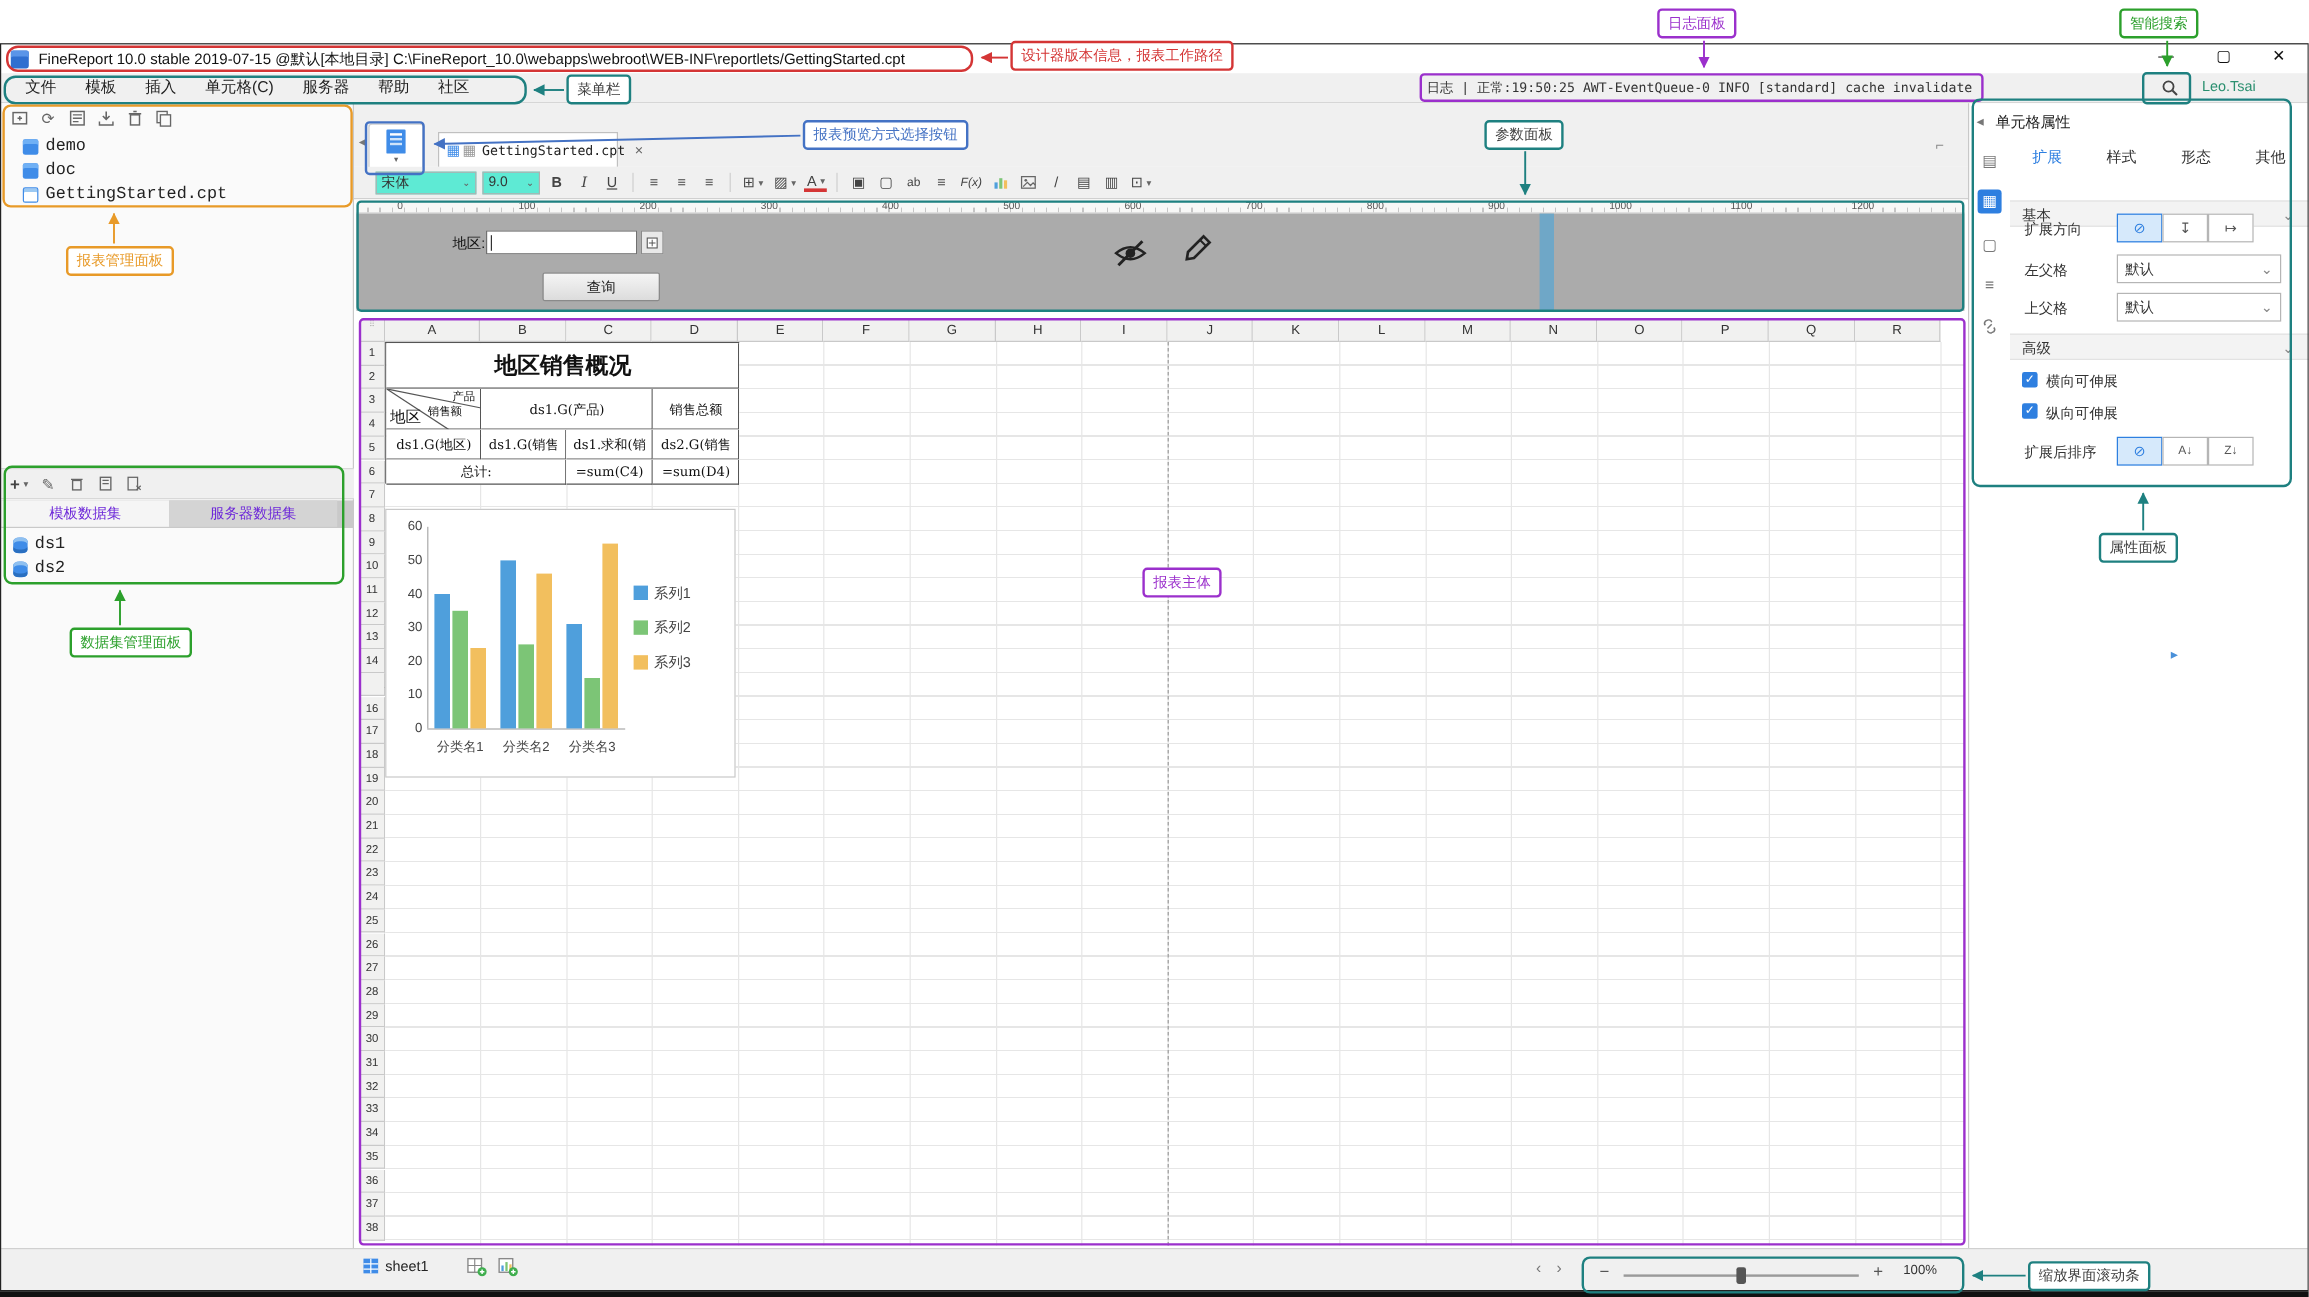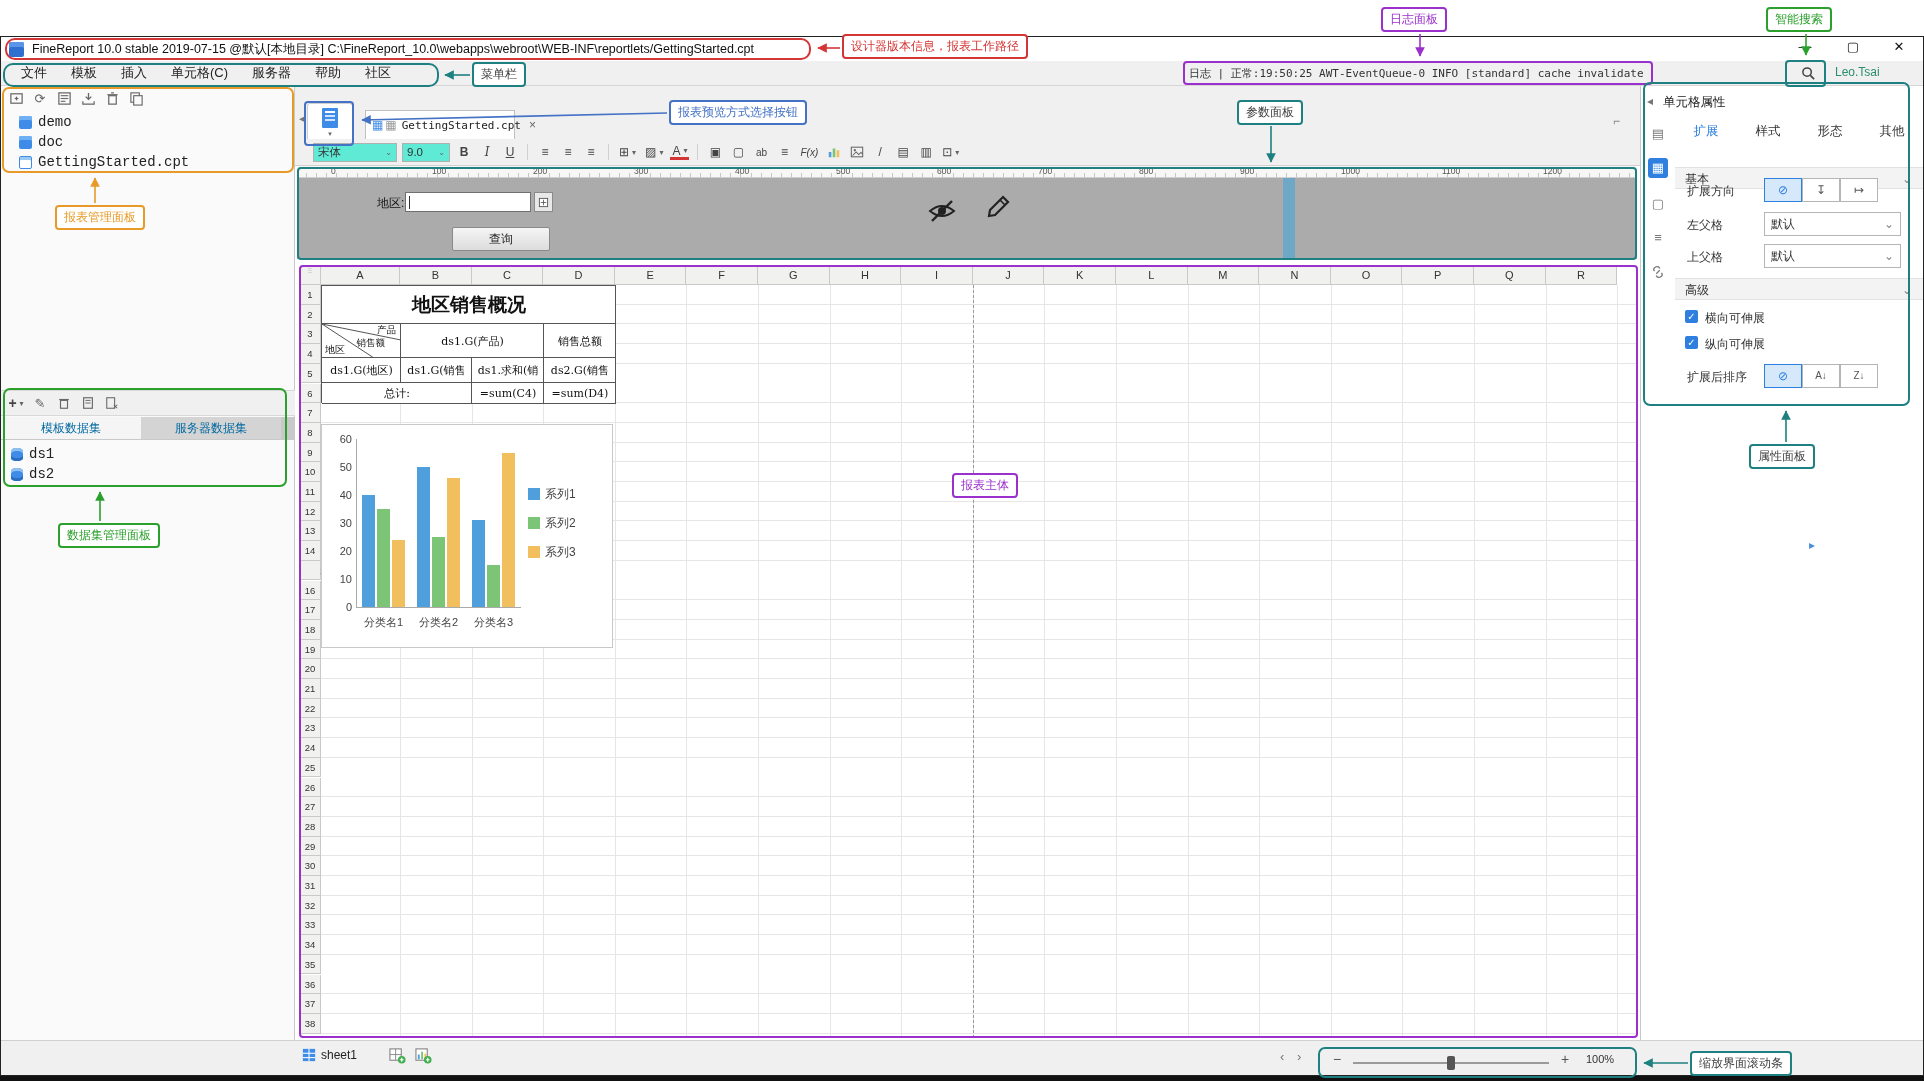--- a/index.html
+++ b/index.html
@@ -19,21 +19,21 @@
   #user-name { position:absolute; left:1834px; top:4px; font-size:12px; color:#2a8f6f; }
   
   #left-panel { position:absolute; left:1px; top:86px; width:294px; height:954px; background:#fafafa; border-right:1px solid #c8c8c8; }
   .tool-ico { width:18px; height:18px; display:inline-flex; align-items:center; justify-content:center; color:#666; font-size:13px; margin-right:6px; }
   .tree-item { position:relative; display:flex; align-items:center; height:20px; padding-left:18px; }
   .tree-ico { width:13px; height:13px; margin-right:6px; border-radius:2px; }
   .t-folder { background:#3f8ce8; box-shadow: inset 0 4px #6fb0f5; }
   .t-file { background:#fff; border:1px solid #3f8ce8; box-shadow: inset 0 3px #9cc9f2; }
   .tree-label { font-family:Liberation Mono, monospace; font-size:14px; color:#222; }
   #ds-toolbar { position:absolute; left:0; top:304px; width:294px; height:26px; background:#f0f0f0; border-top:1px solid #d8d8d8; border-bottom:1px solid #d8d8d8; display:flex; align-items:center; padding-left:6px; }
-  .ds-tab { display:inline-block; width:140px; height:22px; line-height:22px; text-align:center; font-size:12px; color:#0369a1; }
+  .ds-tab { display:inline-block; width:140px; height:22px; line-height:22px; text-align:center; font-size:12px; color:#6d28d9; }
   .ds-item { display:flex; align-items:center; height:20px; padding-left:10px; }
   .db-ico { width:12px; height:13px; margin-right:6px; border-radius:5px/3px; background:#3f8ce8; box-shadow: inset 0 3px #8fc0f0, inset 0 -3px #2a6fc0; }
   
   #tab-row { position:absolute; left:295px; top:86px; width:1345px; height:53px; background:#f0f0f0; }
   #toolbar2 { position:absolute; left:295px; top:139px; width:1345px; height:27px; background:#f0f0f0; border-bottom:1px solid #d0d0d0; display:flex; align-items:center; padding-left:18px; gap:5px; }
   .tb-btn { min-width:18px; height:18px; display:inline-flex; align-items:center; justify-content:center; font-size:12px; color:#444; padding:0 2px; }
   .tb-sel { height:19px; background:#5eead4; border:1px solid #b0b0b0; display:inline-flex; align-items:center; justify-content:space-between; font-size:11.5px; color:#333; padding:0 4px; }
   .tb-sep { width:1px; height:16px; background:#cfcfcf; margin:0 3px; }
   .caret { font-size:8px; color:#666; margin-left:3px; }
   
@@ -429,21 +429,21 @@
 
     <div id="report-table">
       <div class="tcell" style="left:0;top:0;width:294px;height:38px;font-weight:bold;font-size:19px;">地区销售概况</div>
       <div class="tcell" style="left:0;top:38px;width:79px;height:34px;">
         <svg class="mini" width="79" height="34" viewBox="0 0 79 34" style="position:absolute;left:0;top:0;">
             <line x1="0" y1="0" x2="79" y2="16" stroke="#555" stroke-width="1"></line>
             <line x1="0" y1="0" x2="52" y2="34" stroke="#555" stroke-width="1"></line>
           </svg>
         <span style="position:absolute;right:5px;top:0;font-size:9.5px;">产品</span>
         <span style="position:absolute;right:16px;top:13px;font-size:9.5px;">销售额</span>
-        <span style="position:absolute;left:3px;bottom:1px;font-size:10px;">地区</span>
+        <span style="position:absolute;left:3px;bottom:1px;font-size:13px;">地区</span>
       </div>
       <div class="tcell" style="left:79px;top:38px;width:143px;height:34px;">ds1.G(产品)</div>
       <div class="tcell" style="left:222px;top:38px;width:72px;height:34px;">销售总额</div>
       <div class="tcell" style="left:0;top:72px;width:79px;height:25px;">ds1.G(地区)</div>
       <div class="tcell" style="left:79px;top:72px;width:71px;height:25px;">ds1.G(销售</div>
       <div class="tcell" style="left:150px;top:72px;width:72px;height:25px;">ds1.求和(销</div>
       <div class="tcell" style="left:222px;top:72px;width:72px;height:25px;">ds2.G(销售</div>
       <div class="tcell" style="left:0;top:97px;width:150px;height:21px;">总计:</div>
       <div class="tcell" style="left:150px;top:97px;width:72px;height:21px;">=sum(C4)</div>
       <div class="tcell" style="left:222px;top:97px;width:72px;height:21px;">=sum(D4)</div>

